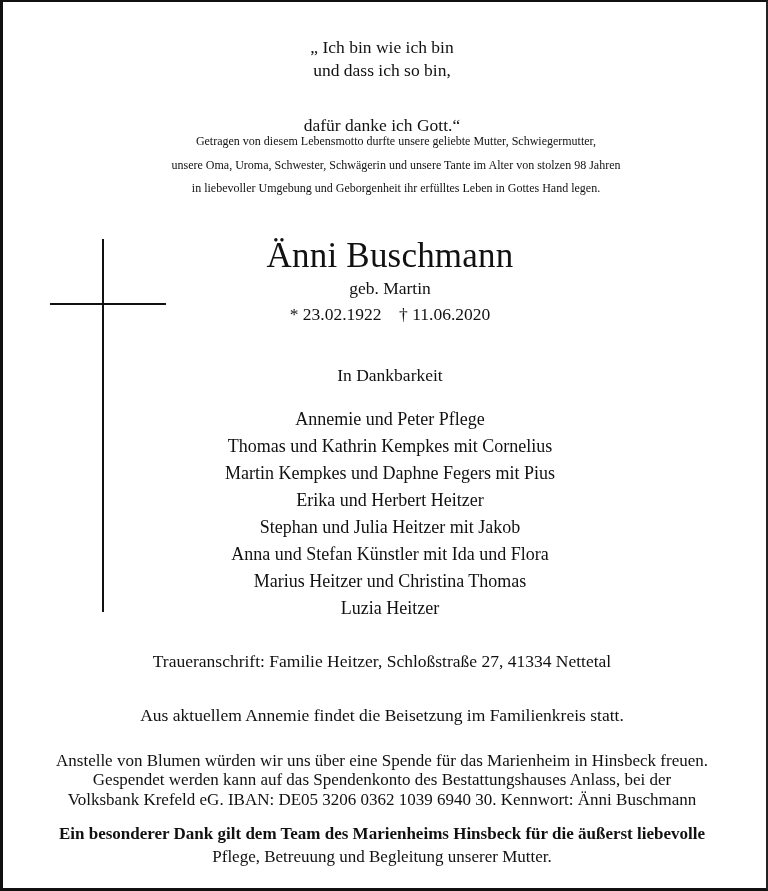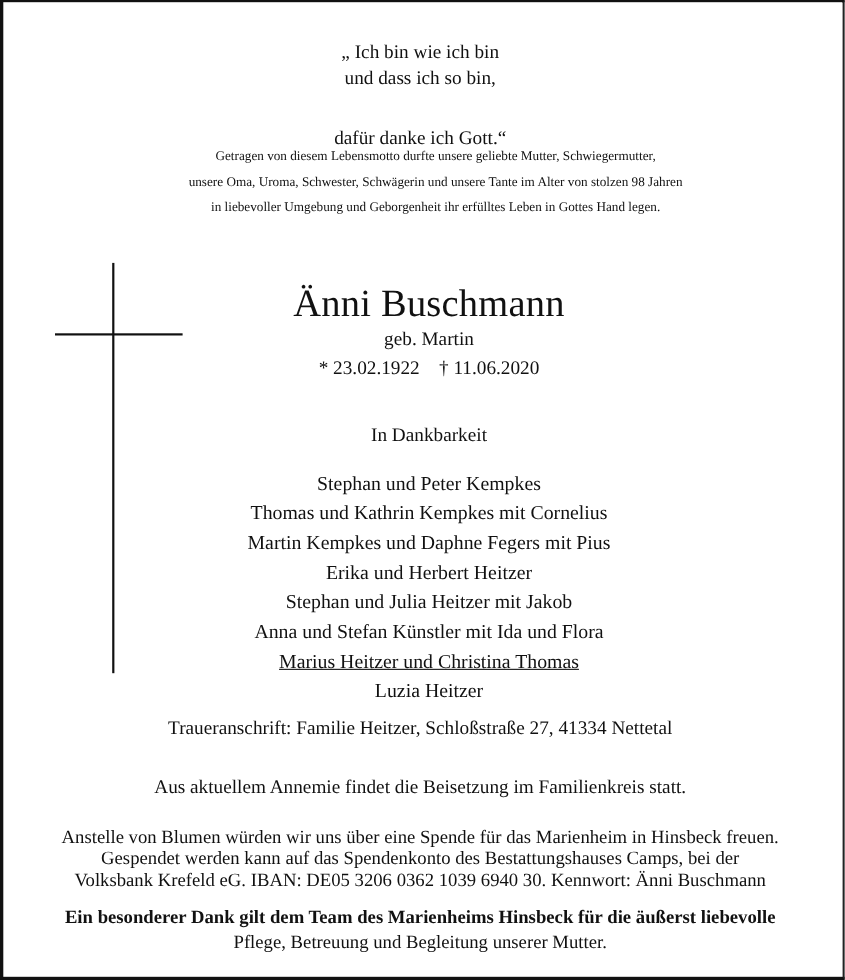--- a/index.html
+++ b/index.html
@@ -55,21 +55,20 @@
       height: 2px;
       background: #111;
     }
     .center-col {
       position: absolute;
       left: 180px;
       width: 420px;
       text-align: center;
       white-space: nowrap;
       line-height: 1;
-      margin-top: 20px;
     }
   </style>
 </head>
 <body>
 
 <div class="frame"></div>
 
 <div class="line quote" style="top:39px;">„ Ich bin wie ich bin</div>
 <div class="line quote" style="top:62px;">und dass ich so bin,</div>
 <div class="line quote" style="top:85px;margin-top:32px;">dafür danke ich Gott.“</div>
@@ -82,32 +81,32 @@
   <div class="cross-v"></div>
   <div class="cross-h"></div>
 </div>
 
 <div class="center-col name" style="top:238px;">Änni Buschmann</div>
 <div class="center-col sub" style="top:280px;">geb. Martin</div>
 <div class="center-col sub" style="top:306px; white-space:pre;">* 23.02.1922    † 11.06.2020</div>
 
 <div class="center-col sub" style="top:367px;">In Dankbarkeit</div>
 <div>
-  <div class="center-col family" style="top:410px;">Stephan und Peter Kempkes</div>
+  <div class="center-col family" style="top:410px;">Annemie und Peter Pflege</div>
   <div class="center-col family" style="top:437px;">Thomas und Kathrin Kempkes mit Cornelius</div>
   <div class="center-col family" style="top:464px;">Martin Kempkes und Daphne Fegers mit Pius</div>
   <div class="center-col family" style="top:491px;">Erika und Herbert Heitzer</div>
   <div class="center-col family" style="top:518px;">Stephan und Julia Heitzer mit Jakob</div>
   <div class="center-col family" style="top:545px;">Anna und Stefan Künstler mit Ida und Flora</div>
-  <div class="center-col family" style="top:572px;text-decoration:underline;">Marius Heitzer und Christina Thomas</div>
+  <div class="center-col family" style="top:572px;">Marius Heitzer und Christina Thomas</div>
   <div class="center-col family" style="top:599px;">Luzia Heitzer</div>
 </div>
 
 <div class="line sub" style="top:653px;">Traueranschrift: Familie Heitzer, Schloßstraße 27, 41334 Nettetal</div>
 
 <div class="line sub" style="top:707px;">Aus aktuellem Annemie findet die Beisetzung im Familienkreis statt.</div>
 
 <div class="line small" style="top:752px;">Anstelle von Blumen würden wir uns über eine Spende für das Marienheim in Hinsbeck freuen.</div>
-<div class="line small" style="top:771px;">Gespendet werden kann auf das Spendenkonto des Bestattungshauses Camps, bei der</div>
+<div class="line small" style="top:771px;">Gespendet werden kann auf das Spendenkonto des Bestattungshauses Anlass, bei der</div>
 <div class="line small" style="top:791px;">Volksbank Krefeld eG. IBAN: DE05 3206 0362 1039 6940 30. Kennwort: Änni Buschmann</div>
 
 <div class="line small" style="top:825px;font-weight:bold;">Ein besonderer Dank gilt dem Team des Marienheims Hinsbeck für die äußerst liebevolle</div>
 <div class="line small" style="top:848px;">Pflege, Betreuung und Begleitung unserer Mutter.</div>
 
 </body></html>

